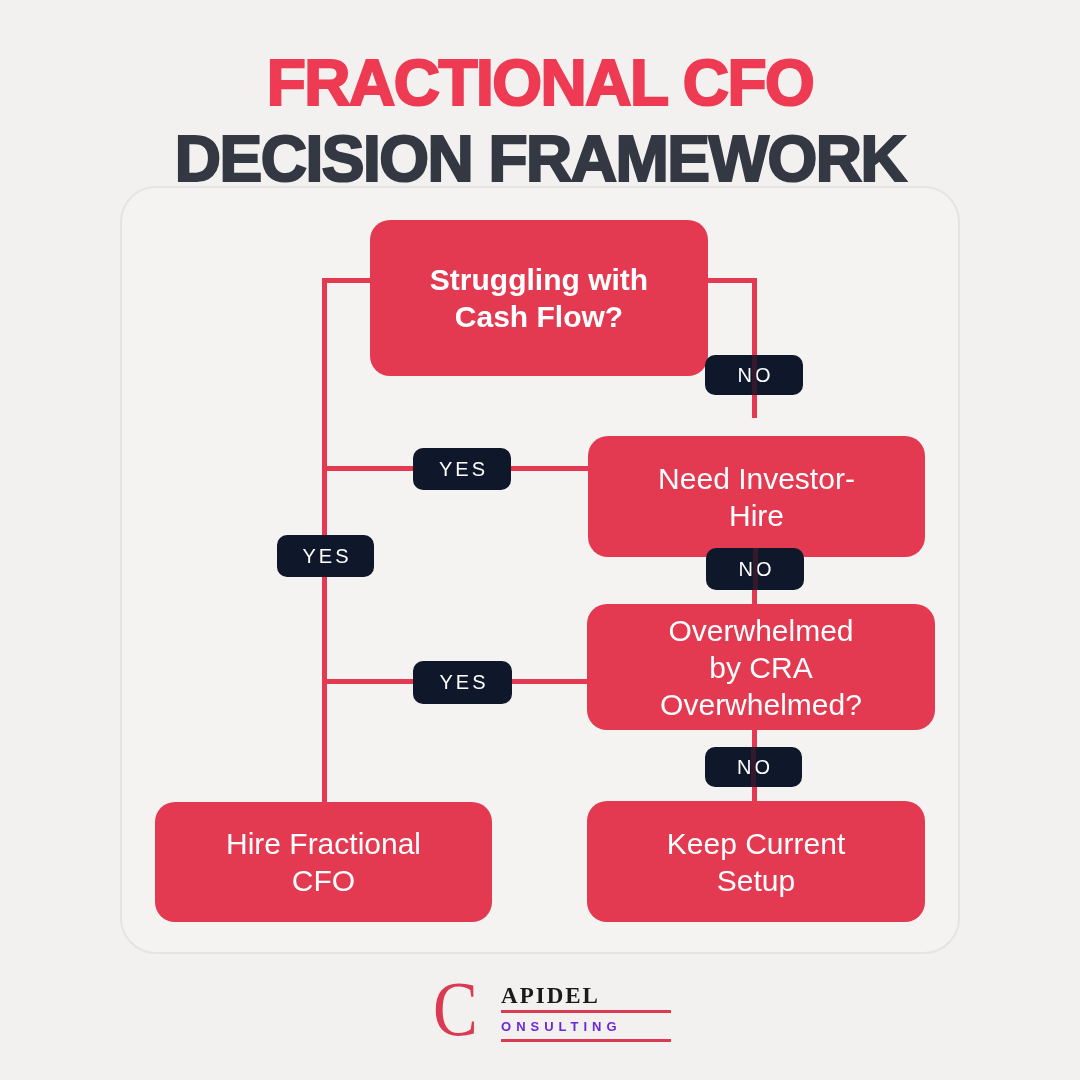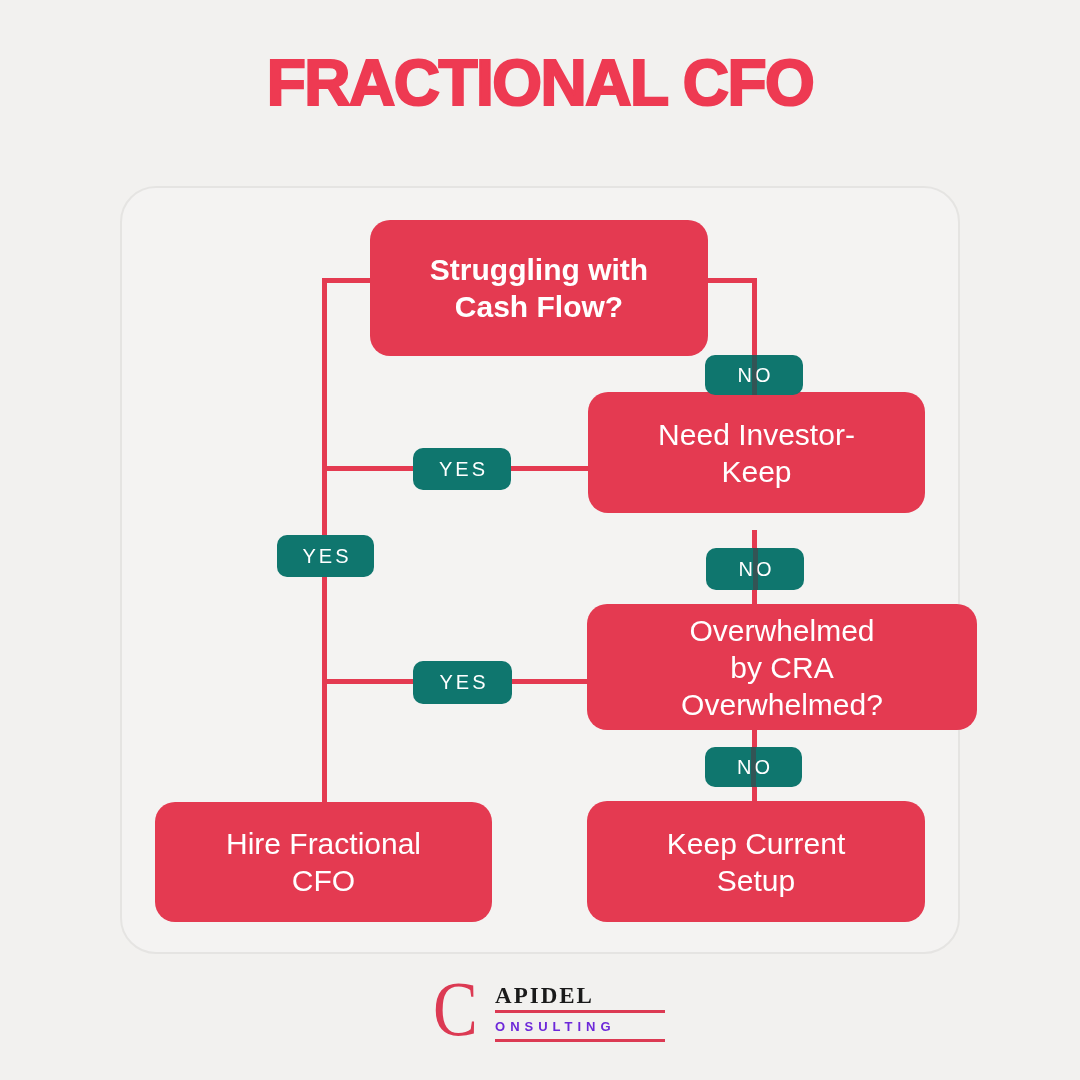--- a/index.html
+++ b/index.html
@@ -65,21 +65,21 @@
     text-align: center;
     font-size: 30px;
     line-height: 37px;
     font-weight: normal;
   }
   .node.semibold { font-weight: bold; letter-spacing: 0px; }
 
   
   .badge {
     position: absolute;
-    background: #0f766e;
+    background: #0f172a;
     border-radius: 10px;
     color: #FFFFFF;
     display: flex;
     align-items: center;
     justify-content: center;
     font-size: 20px;
     letter-spacing: 3px;
     text-indent: 3px;
     z-index: 3;
     overflow: hidden;
@@ -101,21 +101,21 @@
     align-items: flex-start;
   }
   .logo-initial {
     font-family: "Liberation Serif", serif;
     font-size: 78px;
     line-height: 58px;
     color: #DC3A53;
     transform: scaleX(0.86);
     transform-origin: left top;
   }
-  .logo-right { margin-left: 10px; padding-top: 5px; width: 170px; }
+  .logo-right { margin-left: 16px; padding-top: 5px; width: 170px; }
   .logo-name {
     font-family: "Liberation Serif", serif;
     font-size: 23px;
     font-weight: bold;
     letter-spacing: 2px;
     color: #1A1A1A;
     line-height: 22px;
   }
   .logo-rule { width: 170px; height: 3px; background: #DC3A53; margin-top: 3px; }
   .logo-tagline {
@@ -127,43 +127,44 @@
     line-height: 13px;
   }
   .logo-rule2 { margin-top: 6px; }
 </style>
 </head>
 <body>
 
 <div class="canvas">
 
   <div class="title-line title-red">FRACTIONAL CFO</div>
+  <div class="title-line title-dark">DECISION FRAMEWORK</div>
 
   <div class="card"></div>
 
   <div class="line" style="left:322px; top:278px; width:48px; height:5px;"></div>
   <div class="line" style="left:708px; top:278px; width:49px; height:5px;"></div>
   <div class="line" style="left:322px; top:278px; width:5px; height:529px;"></div>
   <div class="line" style="left:752px; top:278px; width:5px; height:140px;"></div>
   <div class="line" style="left:752px; top:530px; width:5px; height:80px;"></div>
   <div class="line" style="left:752px; top:728px; width:5px; height:78px;"></div>
   <div class="line" style="left:322px; top:466px; width:268px; height:5px;"></div>
   <div class="line" style="left:322px; top:679px; width:268px; height:5px;"></div>
 
-  <div class="node semibold" style="left:370px; top:220px; width:338px; height:136px;">
+  <div class="node semibold" style="left:370px; top:220px; width:338px; height:156px;">
     <div>Struggling with</div>
     <div>Cash Flow?</div>
   </div>
 
-  <div class="node" style="left:588px; top:392px; width:337px; height:121px;">
+  <div class="node" style="left:588px; top:436px; width:337px; height:121px;">
     <div>Need Investor-</div>
-    <div>Keep</div>
-  </div>
-
-  <div class="node" style="left:587px; top:604px; width:390px; height:126px;">
+    <div>Hire</div>
+  </div>
+
+  <div class="node" style="left:587px; top:604px; width:348px; height:126px;">
     <div>Overwhelmed</div>
     <div>by CRA</div>
     <div>Overwhelmed?</div>
   </div>
 
   <div class="node" style="left:155px; top:802px; width:337px; height:120px;text-align:right;">
     <div>Hire Fractional</div>
     <div>CFO</div>
   </div>
 

